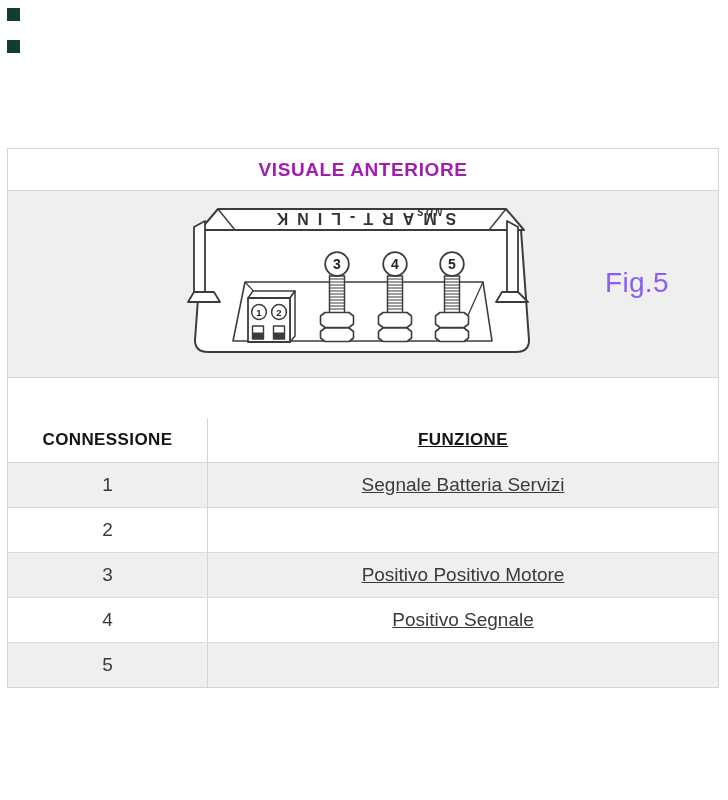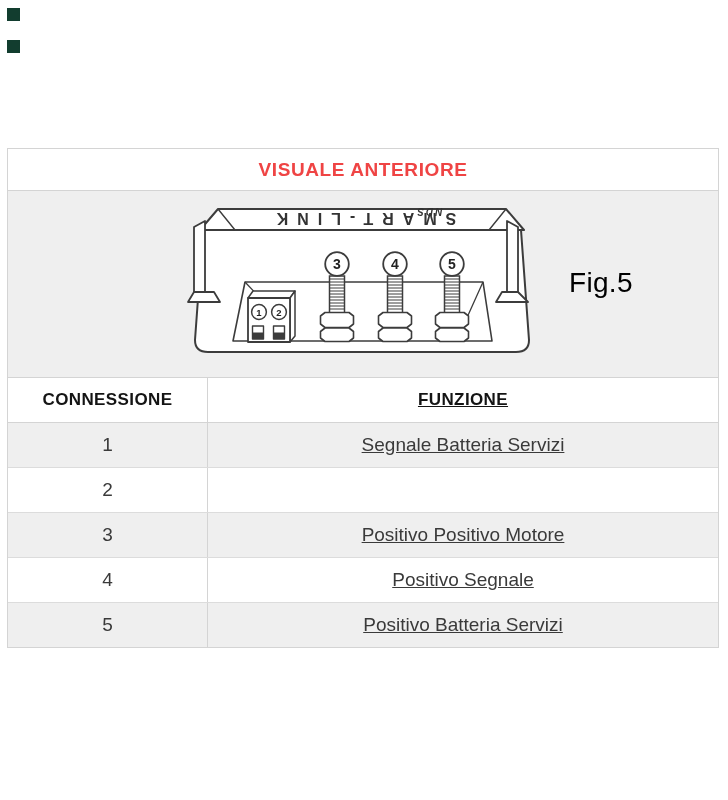--- a/index.html
+++ b/index.html
@@ -11,36 +11,36 @@
   .marker{position:absolute;left:7px;width:13px;height:13px;background:#123d2f;}
   #marker1{top:8px;}
   #marker2{top:40px;}
 
   .panel{
     position:absolute;left:7px;top:148px;width:712px;
     border:1px solid #d4d4d4;box-sizing:border-box;background:#fff;
   }
   .title-row{
     height:41px;line-height:41px;text-align:center;background:#ffffff;
-    font-weight:800;font-size:19px;letter-spacing:0.6px;color:#ef4444;
+    font-weight:800;font-size:19px;letter-spacing:0.6px;color:#a21caf;
     border-bottom:1px solid #d4d4d4;
   }
   .figure-area{
     height:186px;background:#efefef;border-bottom:1px solid #d4d4d4;
     position:relative;overflow:hidden;
   }
   .device-svg{position:absolute;left:174px;top:9px;}
   .fig-label{
-    position:absolute;left:561px;top:76px;
-    font-size:28px;font-weight:500;color:#000000;letter-spacing:0.3px;
+    position:absolute;left:597px;top:76px;
+    font-size:28px;font-weight:500;color:#8b5cf6;letter-spacing:0.3px;
   }
   .thead,.trow{display:flex;height:44px;line-height:44px;text-align:center;}
   .thead{
     background:#ffffff;font-weight:800;font-size:17px;color:#141414;
-    letter-spacing:0.4px;border-bottom:1px solid #d4d4d4;
+    letter-spacing:0.4px;border-bottom:1px solid #d4d4d4;margin-top:40px;
   }
   .trow{font-size:19px;color:#3a3a3a;border-bottom:1px solid #dcdcdc;background:#ffffff;}
   .trow.alt{background:#efefef;}
   .trow:last-child{border-bottom:none;}
   .cell-conn{width:200px;border-right:1px solid #d4d4d4;box-sizing:border-box;}
   .cell-func{flex:1;text-decoration:underline;}
   svg text{font-family:"Liberation Sans","DejaVu Sans",sans-serif;}
 </style>
 </head>
 <body>
@@ -130,16 +130,15 @@
   <div class="trow alt">
     <div class="cell-conn">3</div>
     <div class="cell-func">Positivo Positivo Motore</div>
   </div>
   <div class="trow">
     <div class="cell-conn">4</div>
     <div class="cell-func">Positivo Segnale</div>
   </div>
   <div class="trow alt">
     <div class="cell-conn">5</div>
-    <div class="cell-func">Positivo Batteria Servizi</div>
   </div>
 
 </div>
 
 </body></html>

